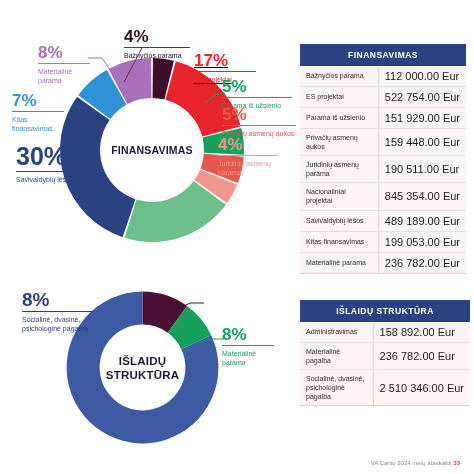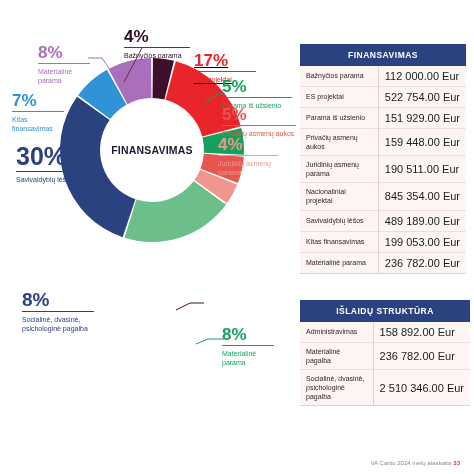--- a/index.html
+++ b/index.html
@@ -240,20 +240,33 @@
           <td class="t-label">Kitas finansavimas</td>
           <td class="t-value">199 053.00 Eur</td>
         </tr>
         <tr class="t-row">
           <td class="t-label">Materialinė parama</td>
           <td class="t-value">236 782.00 Eur</td>
         </tr>
       </tbody>
   </table>
 
+  <div class="donut-wrap" id="donut-expenses-wrap">
+    <svg class="donut-svg" viewBox="0 0 200 200">
+      <g id="expenses-slices">
+          <path d="M100,8 A92,92 0 0 1 154.07624321090753,25.57043651750483 L130.5648331192086,57.931116292502736 A52,52 0 0 0 100,48 Z" fill="#4a1036"></path>
+          <path d="M154.07624321090753,25.57043651750483 A92,92 0 0 1 183.2440888268738,60.82830517601331 L147.051006728233,77.85947683861622 A52,52 0 0 0 130.5648331192086,57.931116292502736 Z" fill="#16a05c"></path>
+          <path d="M183.2440888268738,60.82830517601331 A92,92 0 1 1 99.99999999999999,8 L99.99999999999999,48 A52,52 0 1 0 147.051006728233,77.85947683861622 Z" fill="#3c5ba4"></path>
+        </g>
+    </svg>
+    <div class="donut-center-label" id="donut-expenses-center">
+      <div>IŠLAIDŲ</div>
+      <div>STRUKTŪRA</div>
+    </div>
+  </div>
 
   <svg class="leader" style="left:176px; top:298px; width:28px; height:14px;">
     <path d="M0,12 L14,5 L28,5" stroke="#3f0f2e" stroke-width="1" fill="none"></path>
   </svg>
 
   <div class="callout" style="left:222px; top:326px; width:52px;">
     <div class="pct" style="color:#16a05c;">8%</div>
     <div class="rule" style="background:#16a05c;"></div>
     <div class="cap" style="color:#16a05c;">Materialinė parama</div>
   </div>

